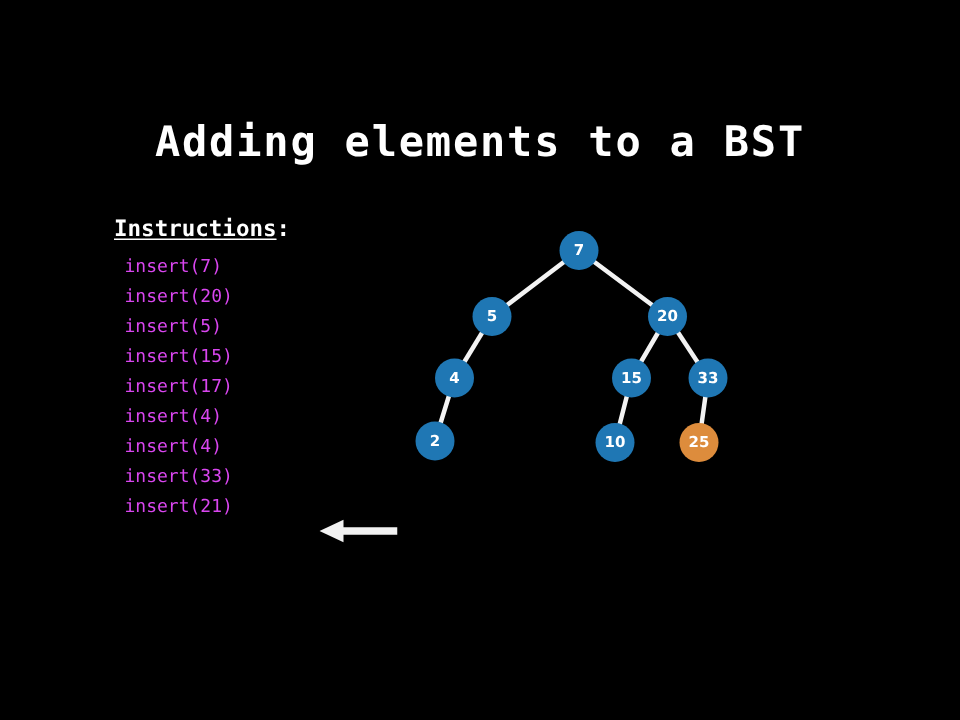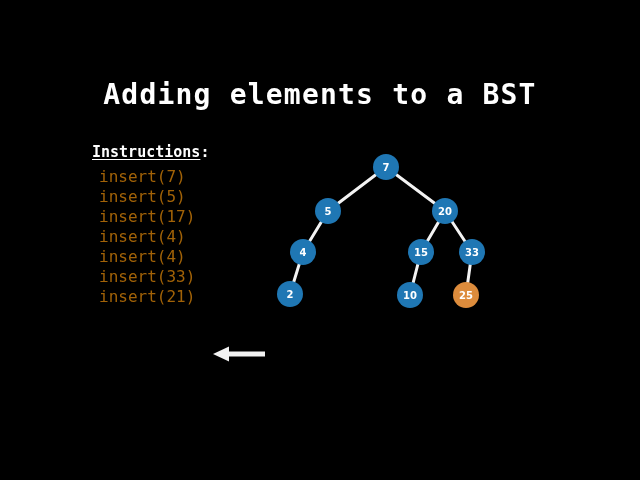--- a/index.html
+++ b/index.html
@@ -32,21 +32,21 @@
     font-family: "DejaVu Sans Mono", "Liberation Mono", monospace;
     font-size: 28px;
     font-weight: bold;
     letter-spacing: 1.2px;
     white-space: pre;
   }
 
   
   #instructions-panel {
     position: absolute;
-    left: 92px;
+    left: 76px;
     top: 143px;
     width: 180px;
     text-decoration: underline;
   }
   #instructions-heading {
     color: #ffffff;
     font-family: "DejaVu Sans Mono", "Liberation Mono", monospace;
     font-size: 15px;
     font-weight: bold;
     line-height: 19px;
@@ -57,23 +57,23 @@
     text-underline-offset: 2px;
   }
   #instructions-list {
     margin: 0;
     padding: 0;
     list-style: none;
     margin-top: 5px;
     margin-left: 7px;
   }
   #instructions-list li {
-    color: #a16207;
+    color: #d946ef;
     font-family: "DejaVu Sans Mono", "Liberation Mono", monospace;
-    font-size: 16px;
+    font-size: 12px;
     line-height: 20px;
     white-space: pre;
     height: 20px;
   }
 
   
   #pointer-arrow {
     position: absolute;
     left: 213px;
     top: 345px;
@@ -107,21 +107,23 @@
 <body>
 
 <div id="stage">
 
   <div id="title">Adding elements to a BST</div>
 
   <div id="instructions-panel">
     <div id="instructions-heading"><span class="ul">Instructions</span><span>:</span></div>
     <ul id="instructions-list">
         <li>insert(7)</li>
+        <li>insert(20)</li>
         <li>insert(5)</li>
+        <li>insert(15)</li>
         <li>insert(17)</li>
         <li>insert(4)</li>
         <li>insert(4)</li>
         <li>insert(33)</li>
         <li>insert(21)</li>
       </ul>
   </div>
 
   <svg id="pointer-arrow" viewBox="0 0 52 18">
     <polygon id="arrow-head" points="0,9 16,1.5 16,16.5" fill="#f2f2f2"></polygon>

